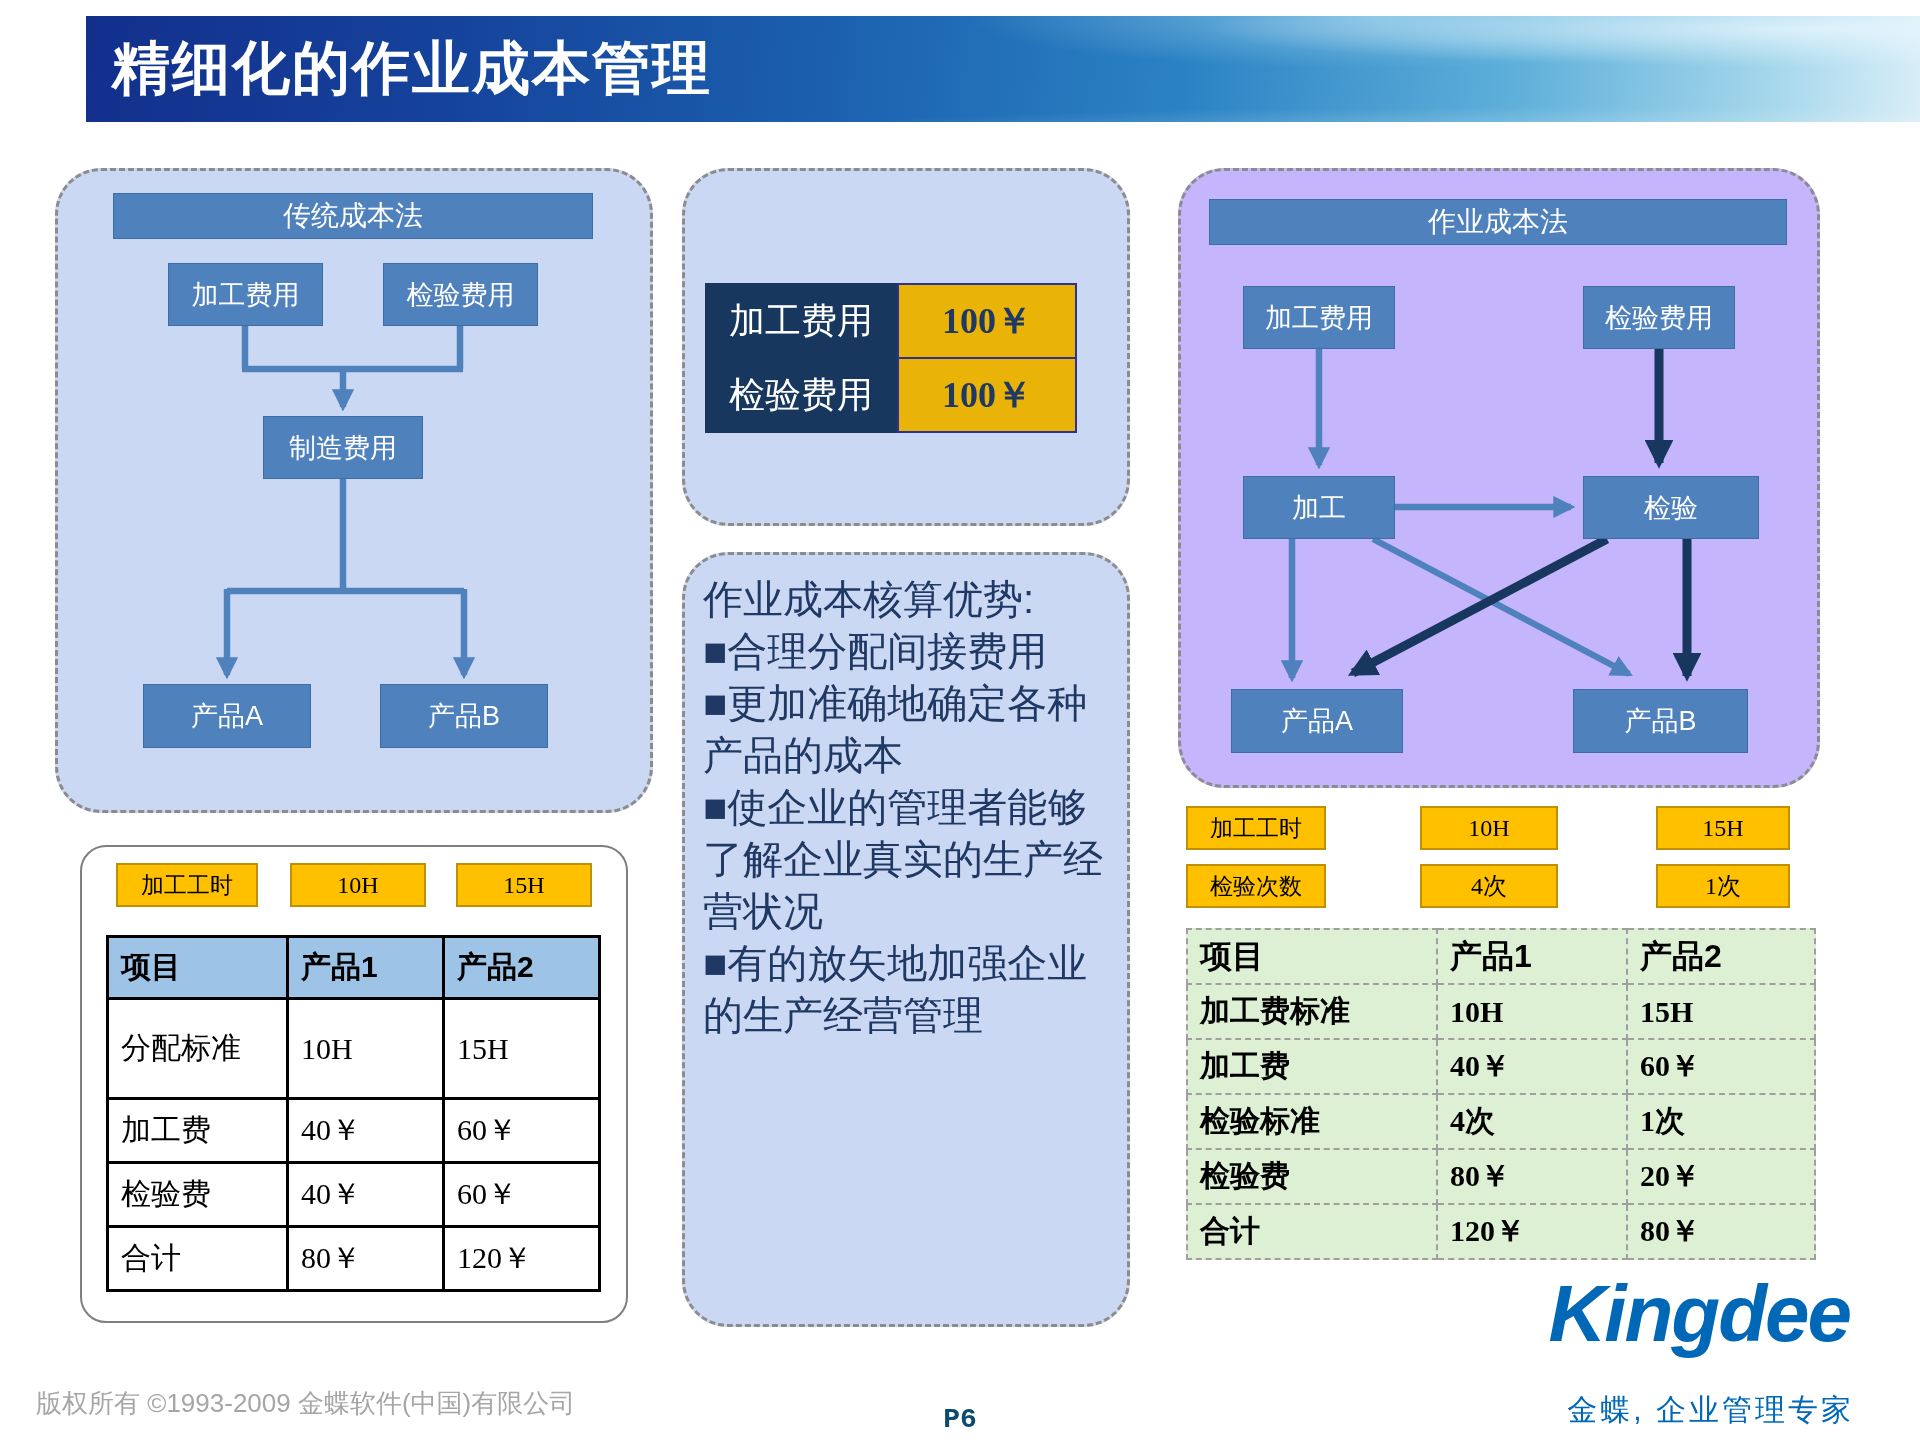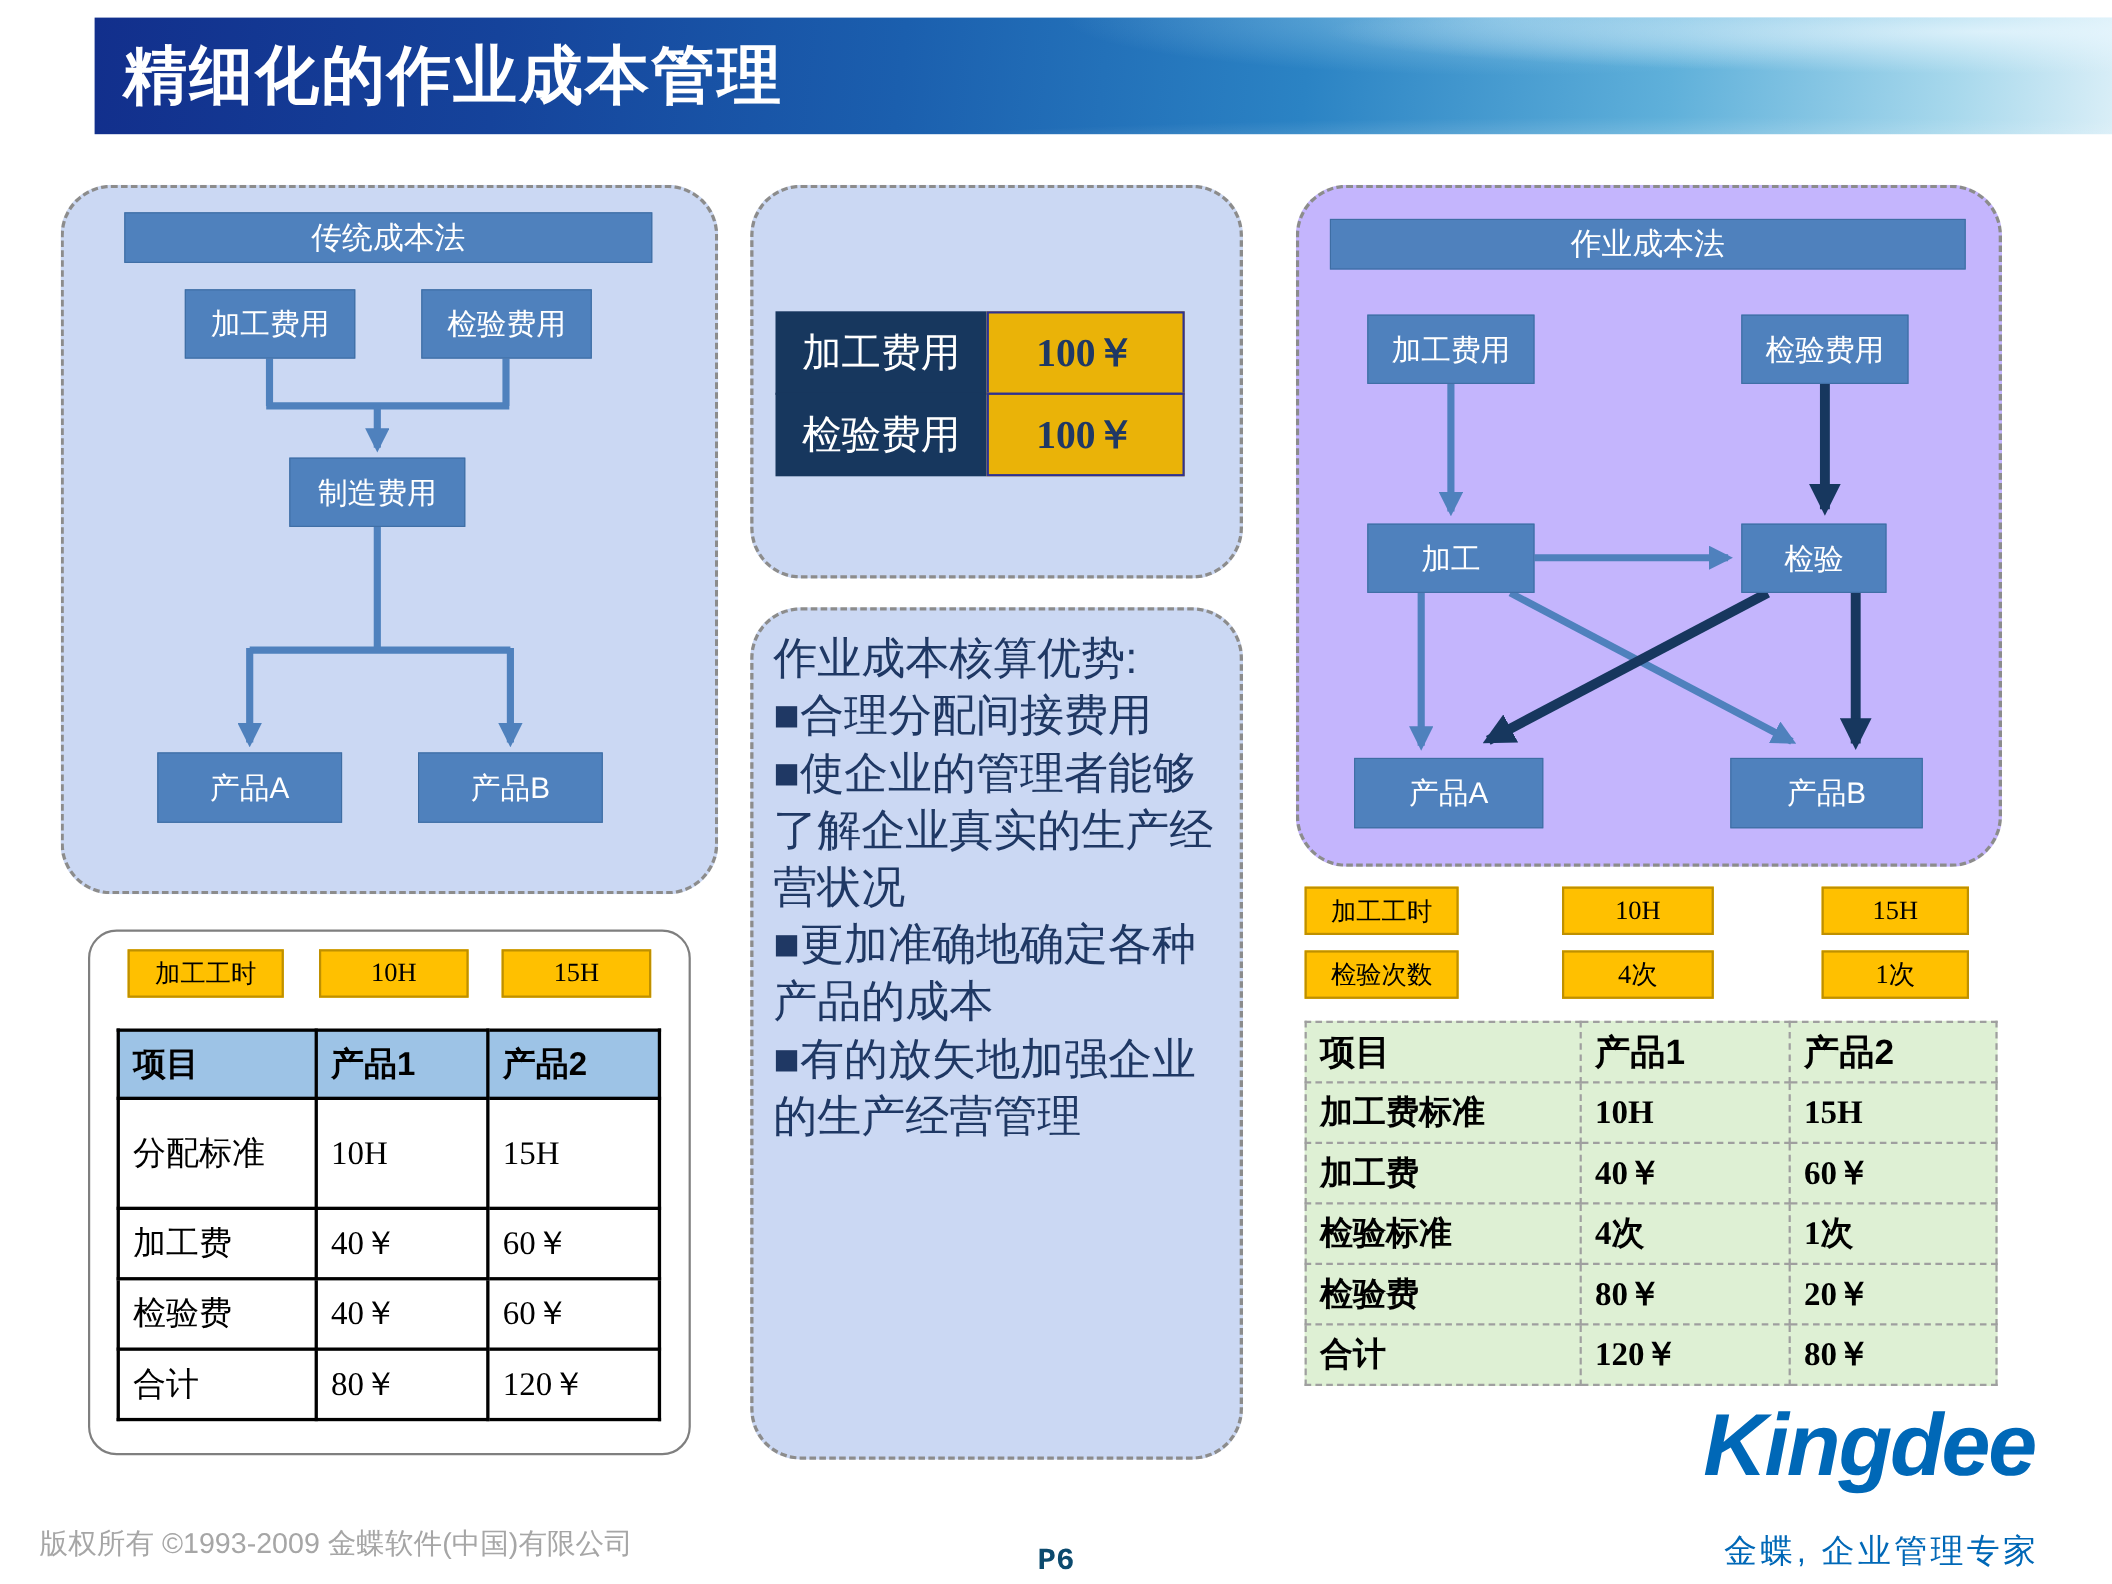--- a/index.html
+++ b/index.html
@@ -159,22 +159,22 @@
         <div class="feelabel">检验费用</div>
         <div class="feevalue">100￥</div>
       </div>
     </div>
   </div>
 
   <div class="panel panel-dashed fill-blue" style="left:682px;top:552px;width:448px;height:775px;padding-left:44px;">
     <div class="advbox">
       <div class="adv-title">作业成本核算优势:</div>
       <div class="adv-item">■合理分配间接费用</div>
+      <div class="adv-item">■更加准确地确定各种产品的成本</div>
       <div class="adv-item">■使企业的管理者能够了解企业真实的生产经营状况</div>
-      <div class="adv-item">■更加准确地确定各种产品的成本</div>
       <div class="adv-item">■有的放矢地加强企业的生产经营管理</div>
     </div>
   </div>
 
   <div class="panel panel-dashed fill-cyan" style="left:1178px;top:168px;width:642px;height:620px;">
     <svg class="wires" width="642" height="620" viewBox="0 0 642 620">
       <defs>
         <marker id="m2b" viewBox="0 0 10 10" refX="8" refY="5" markerWidth="3.4" markerHeight="3.4" orient="auto">
           <path d="M0 0 L10 5 L0 10 z" fill="#4f81bd"></path>
         </marker>
@@ -187,21 +187,21 @@
       <path class="wb" d="M214 336 H390" marker-end="url(#m2b)"></path>
       <path class="wb" d="M111 368 V507" marker-end="url(#m2b)"></path>
       <path class="wb" d="M192 368 L448 503" marker-end="url(#m2b)"></path>
       <path class="wn" d="M426 368 L172 502" marker-end="url(#m2n)"></path>
       <path class="wn" d="M506 368 V505" marker-end="url(#m2n)"></path>
     </svg>
     <div class="bar" style="left:28px;top:28px;width:578px;height:46px;">作业成本法</div>
     <div class="node" style="left:62px;top:115px;width:152px;height:63px;">加工费用</div>
     <div class="node" style="left:402px;top:115px;width:152px;height:63px;">检验费用</div>
     <div class="node" style="left:62px;top:305px;width:152px;height:63px;">加工</div>
-    <div class="node" style="left:402px;top:305px;width:132px;height:63px;">检验</div>
+    <div class="node" style="left:402px;top:305px;width:176px;height:63px;">检验</div>
     <div class="node" style="left:50px;top:518px;width:172px;height:64px;">产品A</div>
     <div class="node" style="left:392px;top:518px;width:175px;height:64px;">产品B</div>
   </div>
 
   <div class="chip" style="left:1186px;top:806px;width:140px;height:44px;">加工工时</div>
   <div class="chip v" style="left:1420px;top:806px;width:138px;height:44px;">10H</div>
   <div class="chip v" style="left:1656px;top:806px;width:134px;height:44px;">15H</div>
   <div class="chip" style="left:1186px;top:864px;width:140px;height:44px;">检验次数</div>
   <div class="chip v" style="left:1420px;top:864px;width:138px;height:44px;">4次</div>
   <div class="chip v" style="left:1656px;top:864px;width:134px;height:44px;">1次</div>

